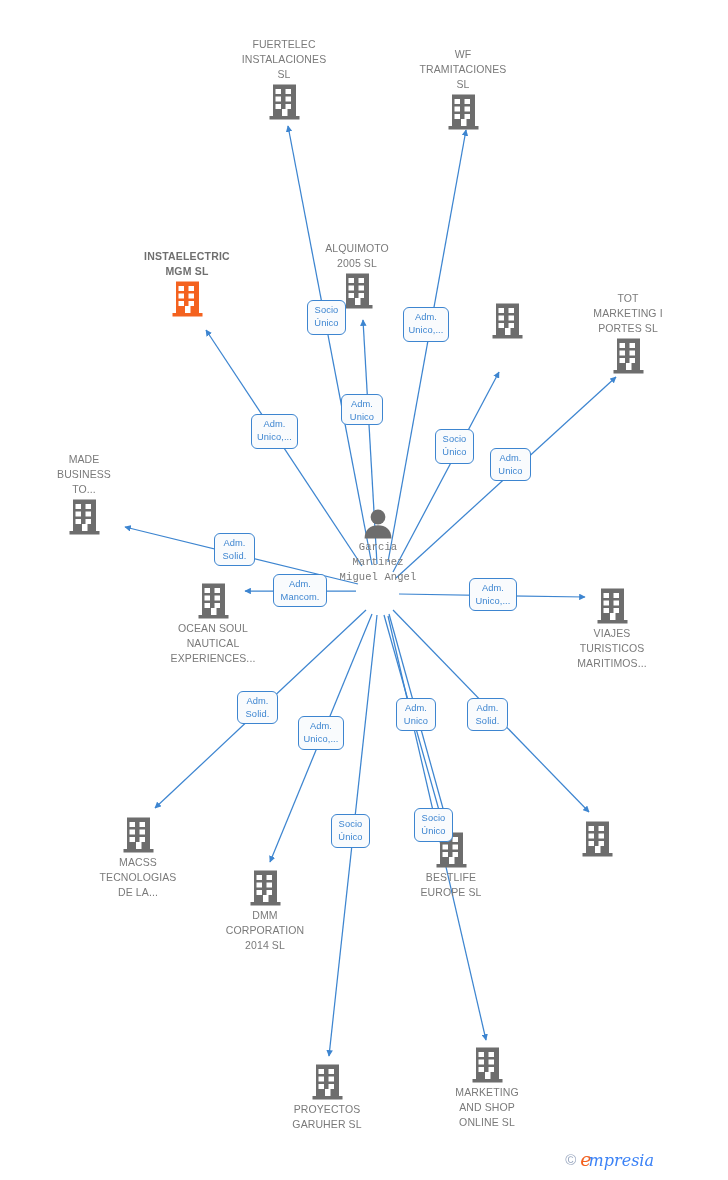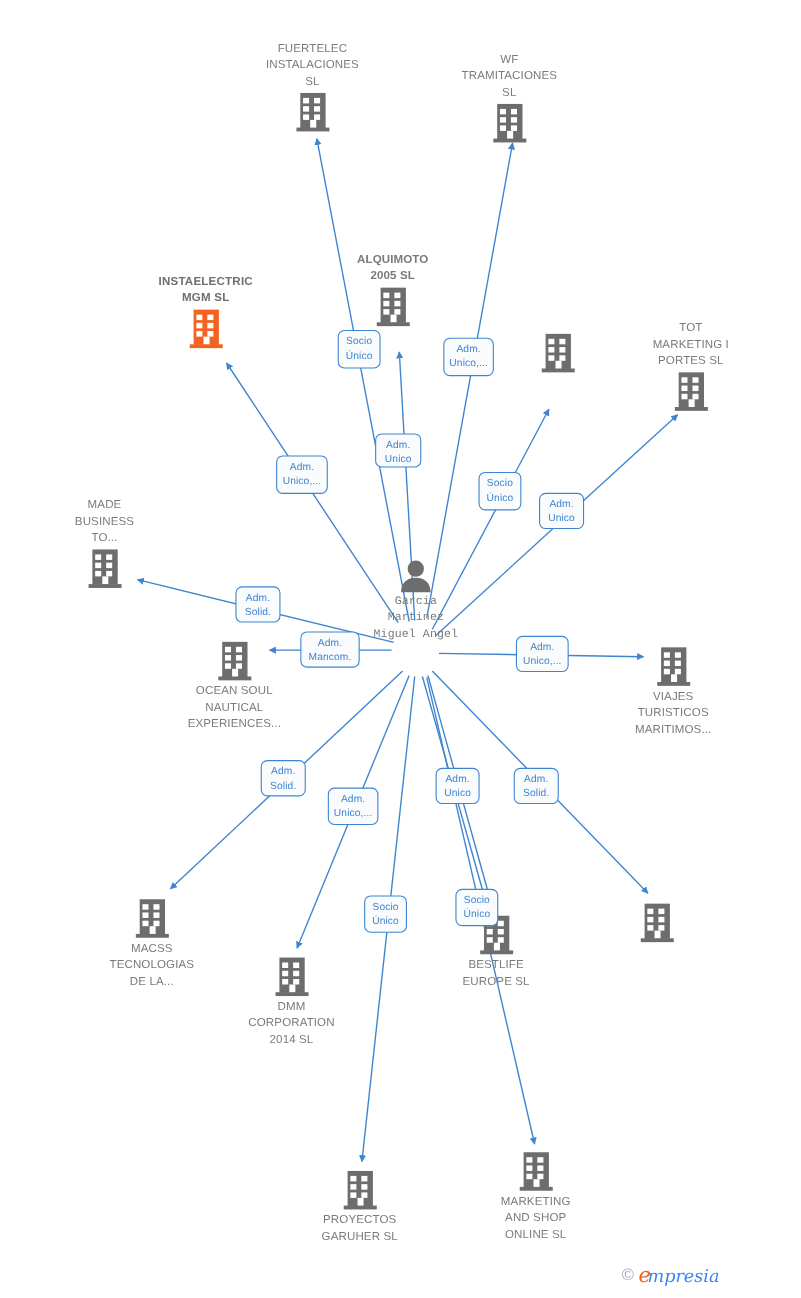--- a/index.html
+++ b/index.html
@@ -169,21 +169,21 @@
             <rect x="7.5" y="6" width="5.5" height="5" fill="#ffffff"></rect>
             <rect x="17.5" y="6" width="5.5" height="5" fill="#ffffff"></rect>
             <rect x="7.5" y="13.5" width="5.5" height="5" fill="#ffffff"></rect>
             <rect x="17.5" y="13.5" width="5.5" height="5" fill="#ffffff"></rect>
             <rect x="7.5" y="21" width="5.5" height="5" fill="#ffffff"></rect>
             <rect x="17.5" y="21" width="5.5" height="5" fill="#ffffff"></rect>
             <rect x="14" y="26" width="5.5" height="7.5" fill="#ffffff"></rect>
             <rect x="1.5" y="33" width="30" height="3.5" fill="#f4621f"></rect>
           </svg></span>
       </div>
-      <div class="node" style="left: 357px; top: 229px; font-weight: bold;">
+      <div class="node" style="left: 357px; top: 241px;">
         <div class="node-label">ALQUIMOTO
 2005 SL</div>
         <span class="node-icon"><svg width="33" height="38" viewBox="0 0 33 38" xmlns="http://www.w3.org/2000/svg">
             <rect x="5" y="1.5" width="23" height="32" fill="#6d6d6d"></rect>
             <rect x="7.5" y="6" width="5.5" height="5" fill="#ffffff"></rect>
             <rect x="17.5" y="6" width="5.5" height="5" fill="#ffffff"></rect>
             <rect x="7.5" y="13.5" width="5.5" height="5" fill="#ffffff"></rect>
             <rect x="17.5" y="13.5" width="5.5" height="5" fill="#ffffff"></rect>
             <rect x="7.5" y="21" width="5.5" height="5" fill="#ffffff"></rect>
             <rect x="17.5" y="21" width="5.5" height="5" fill="#ffffff"></rect>
@@ -213,21 +213,21 @@
             <rect x="7.5" y="6" width="5.5" height="5" fill="#ffffff"></rect>
             <rect x="17.5" y="6" width="5.5" height="5" fill="#ffffff"></rect>
             <rect x="7.5" y="13.5" width="5.5" height="5" fill="#ffffff"></rect>
             <rect x="17.5" y="13.5" width="5.5" height="5" fill="#ffffff"></rect>
             <rect x="7.5" y="21" width="5.5" height="5" fill="#ffffff"></rect>
             <rect x="17.5" y="21" width="5.5" height="5" fill="#ffffff"></rect>
             <rect x="14" y="26" width="5.5" height="7.5" fill="#ffffff"></rect>
             <rect x="1.5" y="33" width="30" height="3.5" fill="#6d6d6d"></rect>
           </svg></span>
       </div>
-      <div class="node" style="left: 95px; top: 452px;">
+      <div class="node" style="left: 84px; top: 452px;">
         <div class="node-label">MADE
 BUSINESS
 TO...</div>
         <span class="node-icon"><svg width="33" height="38" viewBox="0 0 33 38" xmlns="http://www.w3.org/2000/svg">
             <rect x="5" y="1.5" width="23" height="32" fill="#6d6d6d"></rect>
             <rect x="7.5" y="6" width="5.5" height="5" fill="#ffffff"></rect>
             <rect x="17.5" y="6" width="5.5" height="5" fill="#ffffff"></rect>
             <rect x="7.5" y="13.5" width="5.5" height="5" fill="#ffffff"></rect>
             <rect x="17.5" y="13.5" width="5.5" height="5" fill="#ffffff"></rect>
             <rect x="7.5" y="21" width="5.5" height="5" fill="#ffffff"></rect>

